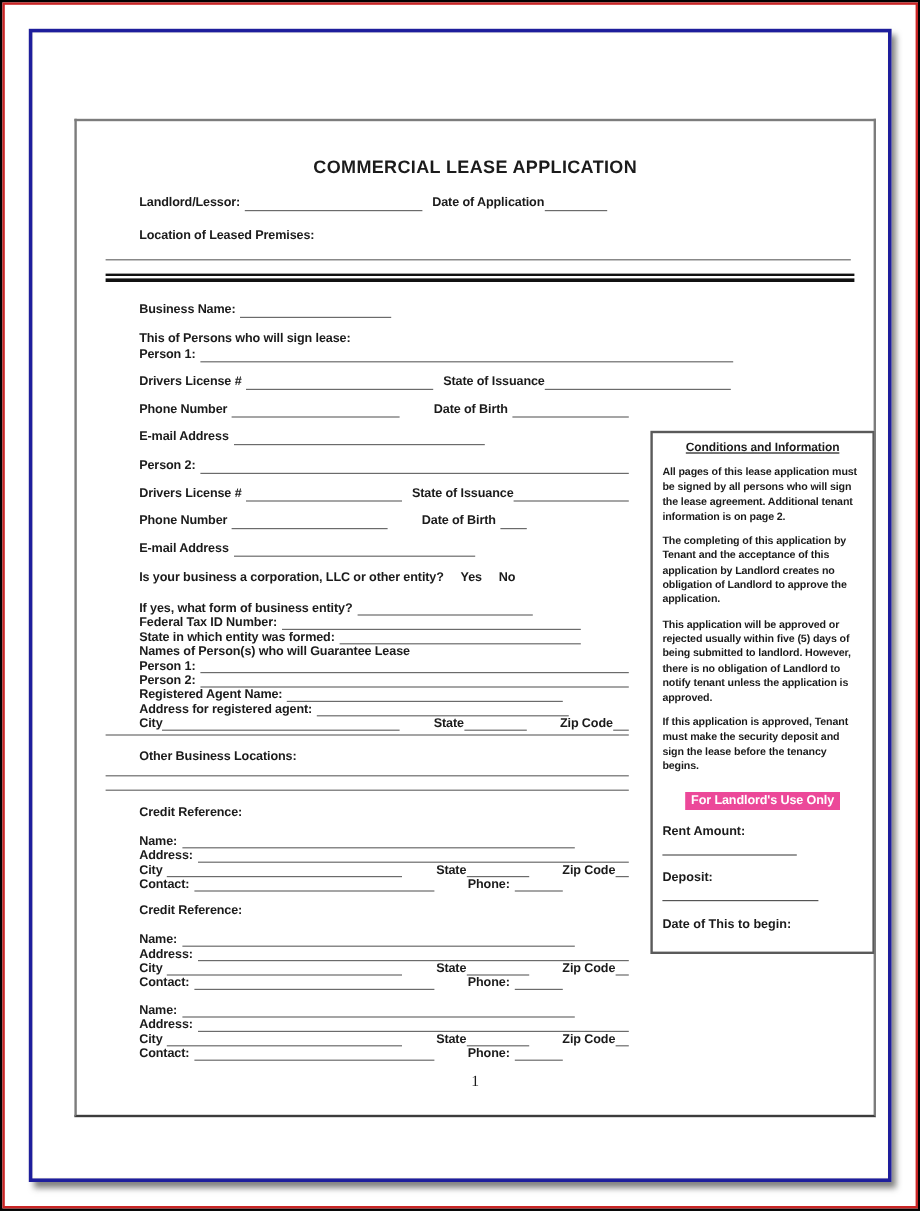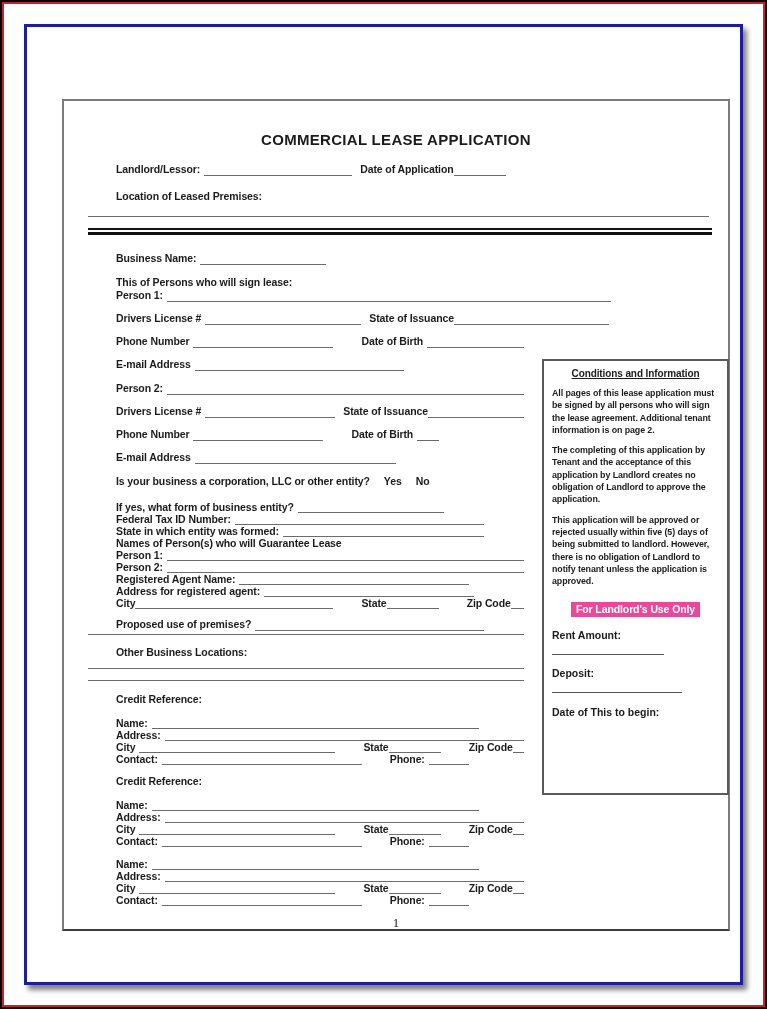--- a/index.html
+++ b/index.html
@@ -154,24 +154,20 @@
       </div>
       <div class="row dense" style="width:436px;">
         <span class="lbl">City</span>
         <span class="ln" style="width:198px;"></span>
         <span class="lbl">State</span>
         <span class="ln" style="width:52px;"></span>
         <span class="lbl">Zip Code</span>
         <span class="ln lnf"></span>
       </div>
 
-      <div class="row" style="margin-top:9px;width:396px;">
-        <span class="lbl">Proposed use of premises?</span>
-        <span class="ln lnf ml4"></span>
-      </div>
       <div class="sln" style="margin-top:3px;width:436px;"></div>
 
       <div class="row" style="margin-top:11px;">
         <span class="lbl">Other Business Locations:</span>
       </div>
       <div class="sln" style="margin-top:9px;width:436px;"></div>
       <div class="sln" style="margin-top:11px;width:436px;"></div>
 
       <div class="row" style="margin-top:12px;">
         <span class="lbl">Credit Reference:</span>
@@ -248,20 +244,21 @@
         <span class="ln lnf ml4"></span>
       </div>
 
       <div class="pagenum">1</div>
 
       <div class="sidebar">
         <div class="sb-title">Conditions and Information</div>
         <p class="sb-p">All pages of this lease application must be signed by all persons who will sign the lease agreement. Additional tenant information is on page 2.</p>
         <p class="sb-p">The completing of this application by Tenant and the acceptance of this application by Landlord creates no obligation of Landlord to approve the application.</p>
         <p class="sb-p">This application will be approved or rejected usually within five (5) days of being submitted to landlord. However, there is no obligation of Landlord to notify tenant unless the application is approved.</p>
+        <p class="sb-p">If this application is approved, Tenant must make the security deposit and sign the lease before the tenancy begins.</p>
         <span class="sb-band">For Landlord's Use Only</span>
         <div class="sb-lbl">Rent Amount:</div>
         <div class="sb-ln" style="width:112px;"></div>
         <div class="sb-lbl">Deposit:</div>
         <div class="sb-ln" style="width:130px;"></div>
         <div class="sb-lbl" style="margin-top:13px;">Date of This to begin:</div>
       </div>
 
     </div>
    </div>

